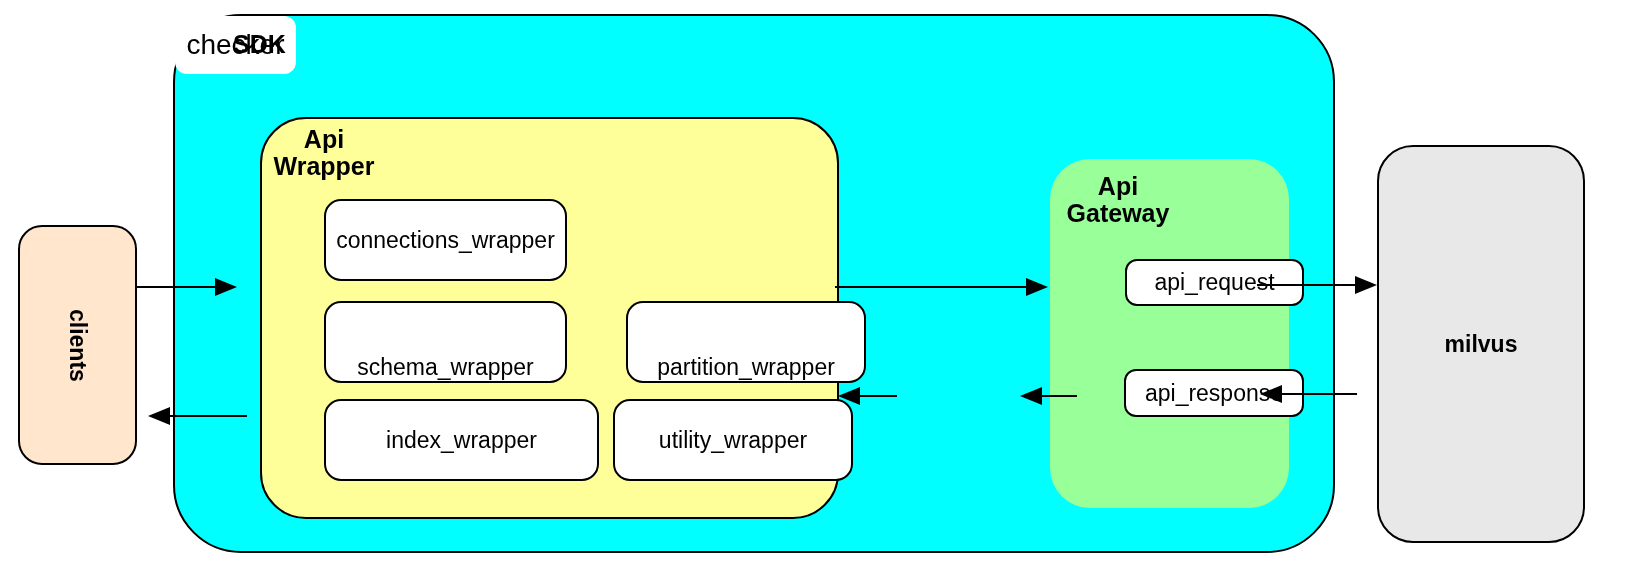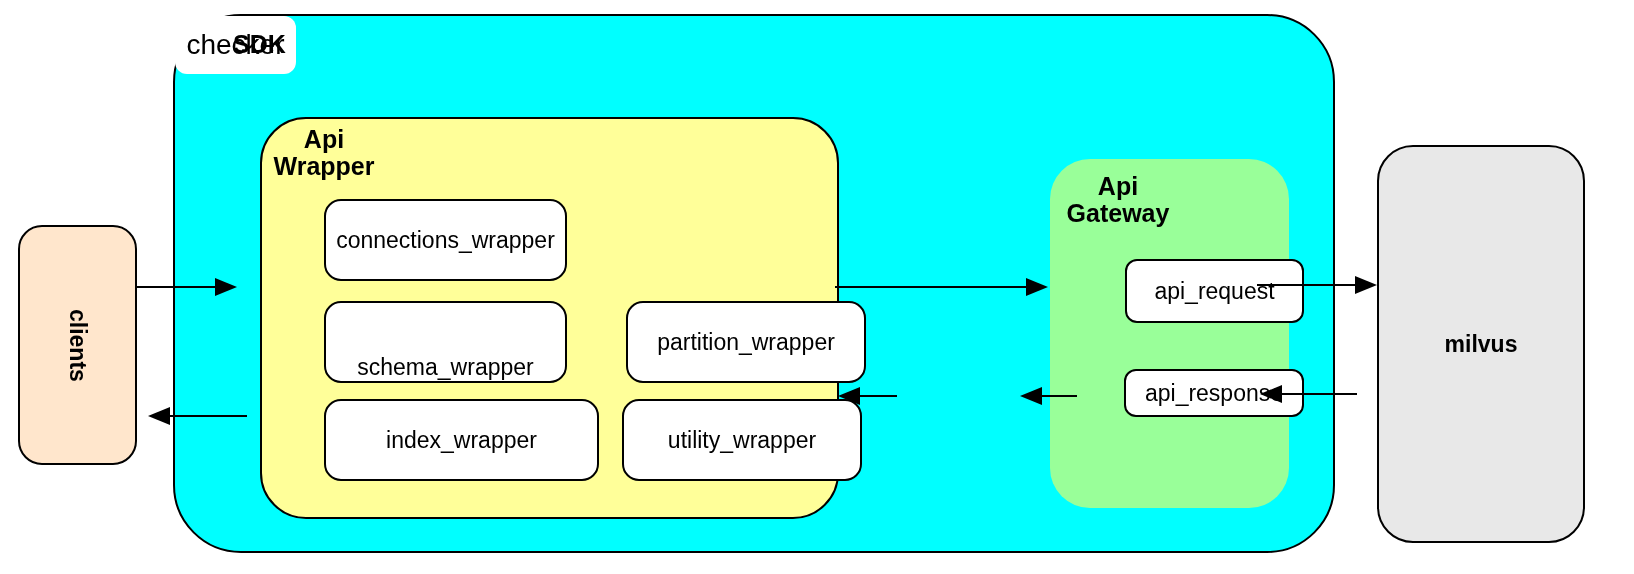--- a/index.html
+++ b/index.html
@@ -60,25 +60,25 @@
     position:absolute;box-sizing:border-box;
     background:var(--color-node_fill,#ffffff);
     border:2px solid var(--color-border,#000);
     border-radius:17px;
     display:flex;align-items:center;justify-content:center;
     font-size:23px;white-space:nowrap;margin-left:45px;
   }
   .b-connections{left:17px;top:80px;width:243px;height:82px;}
   .b-collections{left:319px;top:80px;width:240px;height:83px;}
   .b-schema{left:17px;top:182px;width:243px;height:82px;align-items:flex-end;}
-  .b-partition{left:319px;top:182px;width:240px;height:82px;}
+  .b-partition{left:319px;top:182px;width:240px;height:82px;align-items:flex-end;}
   .b-index{left:17px;top:280px;width:275px;height:82px;}
-  .b-utility{left:315px;top:280px;width:240px;height:82px;}
+  .b-utility{left:306px;top:280px;width:240px;height:82px;}
 
-  .b-request{left:30px;top:100px;width:179px;height:64px;border-radius:12px;}
+  .b-request{left:30px;top:100px;width:179px;height:47px;border-radius:12px;}
   .b-response{left:29px;top:210px;width:180px;height:48px;border-radius:12px;}
   .checker{
     left:724px;top:353px;width:121px;height:58px;
     border-radius:12px;
     background:var(--color-node_fill,#ffffff);
     display:flex;align-items:center;justify-content:center;
     font-size:28px;
   }
 
   

